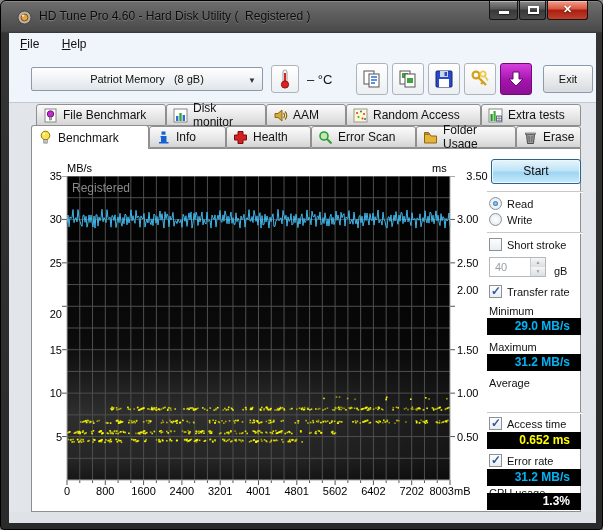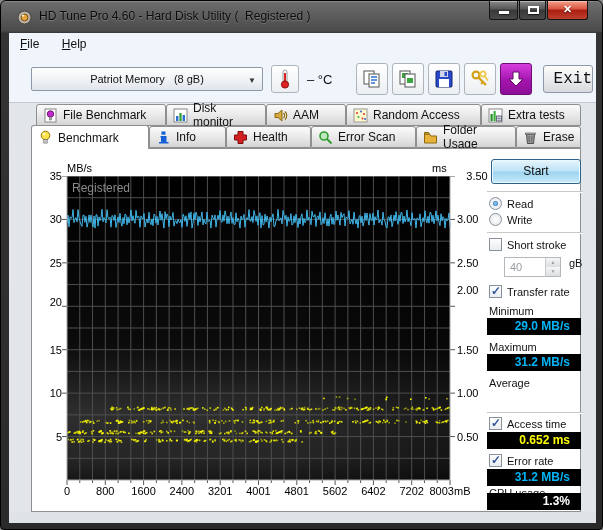--- a/index.html
+++ b/index.html
@@ -32,21 +32,21 @@
     background:linear-gradient(#fefefe,#eef1f4 60%,#e0e5ea); font-size:11px; color:#111;
     display:flex; align-items:center; justify-content:center; white-space:pre; }
   .combo-arrow { position:absolute; right:6px; top:8px; font-size:8px; color:#333; }
   .tool-btn { position:absolute; width:32px; height:32px; top:6px; border:1px solid #aeb4bc; border-radius:3px;
     background:linear-gradient(#ffffff,#eceff2); display:flex; align-items:center; justify-content:center; }
   .thermo-btn { left:262px; width:28px; height:28px; top:8px; }
   .temp-text { position:absolute; left:298px; top:15px; font-size:13px; color:#111; }
   .btn-copy { left:347px; } .btn-copyimg { left:383px; } .btn-save { left:419px; }
   .btn-opts { left:455px; } .btn-down { left:491px; background:linear-gradient(#d63fdd,#a414ad 55%,#8b0f95); border-color:#6e0b77; }
   .exit-btn { position:absolute; left:534px; top:8px; width:50px; height:28px; border:1px solid #8e99a8; border-radius:3px;
-    background:linear-gradient(#fdfdfd,#e8eaec 55%,#d8dbde); font-size:16px; color:#111; text-align:right; line-height:26px;font-family:Liberation Mono, monospace; }
+    background:linear-gradient(#fdfdfd,#e8eaec 55%,#d8dbde); font-size:11px; color:#111; text-align:center; line-height:26px; }
   
   .tab { position:absolute; height:22px; border:1px solid #8f8f8f; border-radius:3px 3px 0 0;
     background:linear-gradient(#fbfbfb,#e2e2e2 70%,#d4d4d4); font-size:12px; color:#111;
     display:flex; align-items:center; gap:5px; padding:0 6px; }
   .tab .ticon { width:15px; height:15px; flex:0 0 auto; }
   .tab-active { background:#fff; height:24px; z-index:5; border-bottom:none; box-shadow:1px 0 0 #fff inset; }
   
   .panel { position:absolute; left:22px; top:115px; width:550px; height:364px; background:#fff;
     border:1px solid #8f8f8f; z-index:2;padding-left:27px; }
   .axis-unit { position:absolute; font-size:11px; color:#000; }
@@ -56,21 +56,21 @@
   .start-btn { position:absolute; left:459px; top:10px; width:90px; height:25px; border:1px solid #2c628b; border-radius:3px;
     background:linear-gradient(#e8f5fc,#bfe4f7 45%,#9fd5f2 55%,#c9eafa); font-size:12px; color:#0b0b0b;
     text-align:center; line-height:23px; box-shadow:inset 0 0 0 1px #eaf8ff; }
   .sep { position:absolute; left:455px; width:96px; height:1px; background:#c8c8c8; box-shadow:0 1px 0 #ffffff; }
   .radio-row,.cb-row { position:absolute; left:457px; display:flex; align-items:center; gap:5px; font-size:11px; color:#111; }
   .radio { width:13px; height:13px; border-radius:50%; border:1px solid #8a9199; background:radial-gradient(#fff,#dfe5ea); position:relative; }
   .radio.on::after { content:""; position:absolute; left:3px; top:3px; width:5px; height:5px; border-radius:50%;
     background:radial-gradient(#8ec9ee 20%,#2f74b5 70%); }
   .cb { width:13px; height:13px; border:1px solid #8a9199; background:linear-gradient(#fdfdfd,#e9edf1); position:relative; }
   .cb.on::after { content:"\2713"; position:absolute; left:1px; top:-2px; font-size:12px; font-weight:bold; color:#31569c; }
-  .spin-wrap { position:absolute; left:472px; display:flex; align-items:flex-start; gap:8px; }
+  .spin-wrap { position:absolute; left:457px; display:flex; align-items:flex-end; gap:8px; }
   .spin-box { width:57px; height:20px; border:1px solid #b3b8bd; background:#fff; position:relative;
     font-size:11px; color:#9aa0a6; line-height:18px; padding-left:5px; }
   .spin-btns { position:absolute; right:0; top:0; width:15px; height:18px; border-left:1px solid #c9cdd1; }
   .spin-btns div { height:9px; background:linear-gradient(#f6f6f6,#dcdee0); font-size:5px; color:#9aa0a6; text-align:center; line-height:9px; }
   .unit-label { font-size:11px; color:#111; }
   .val-label { position:absolute; left:457px; font-size:11px; color:#111; }
   .val-box { position:absolute; left:455px; width:94px; height:17px; background:#000; border:1px solid #000;
     font-size:12px; font-weight:bold; text-align:right; padding-right:10px; line-height:15px; }
   .c-rate { color:#00b4f5; } .c-access { color:#ffff00; } .c-cpu { color:#ffffff; }
   .bottom-strip { position:absolute; left:0; top:479px; width:587px; height:11px; background:#dfe2e6; }
@@ -1196,21 +1196,21 @@
       <div class="cb-row" style="top:305px;">
         <div class="cb on"></div>
         <span>Error rate</span>
       </div>
       <div class="val-box c-rate" style="top:320px;">31.2 MB/s</div>
       <div class="val-label" style="top:338px;">CPU usage</div>
       <div class="val-box c-cpu" style="top:344px;">1.3%</div>
     <div class="tick-label" style="left: 0px; width: 30px; top: 21px; text-align: right;">35</div>
         <div class="tick-label" style="left: 0px; width: 30px; top: 64.4286px; text-align: right;">30</div>
         <div class="tick-label" style="left: 0px; width: 30px; top: 107.857px; text-align: right;">25</div>
-        <div class="tick-label" style="left: 0px; width: 30px; top: 147px; text-align: right;">20</div>
+        <div class="tick-label" style="left: 0px; width: 30px; top: 159px; text-align: right;">20</div>
         <div class="tick-label" style="left: 0px; width: 30px; top: 194.714px; text-align: right;">15</div>
         <div class="tick-label" style="left: 0px; width: 30px; top: 238.143px; text-align: right;">10</div>
         <div class="tick-label" style="left: 0px; width: 30px; top: 281.571px; text-align: right;">5</div>
         <div class="tick-label" style="left: 425px; width: 40px; top: 21px; text-align: center;">3.50</div>
         <div class="tick-label" style="left: 425px; width: 40px; top: 64.4286px;">3.00</div>
         <div class="tick-label" style="left: 425px; width: 40px; top: 107.857px;">2.50</div>
         <div class="tick-label" style="left: 425px; width: 40px; top: 135px;">2.00</div>
         <div class="tick-label" style="left: 425px; width: 40px; top: 194.714px;">1.50</div>
         <div class="tick-label" style="left: 425px; width: 40px; top: 238.143px;">1.00</div>
         <div class="tick-label" style="left: 425px; width: 40px; top: 281.571px;">0.50</div>

